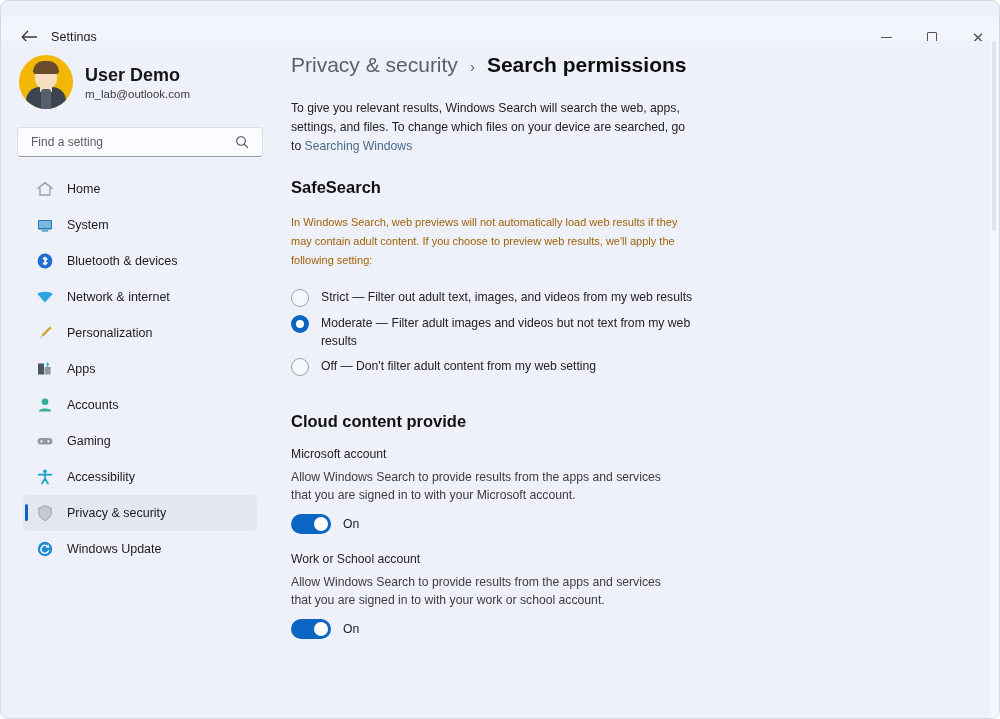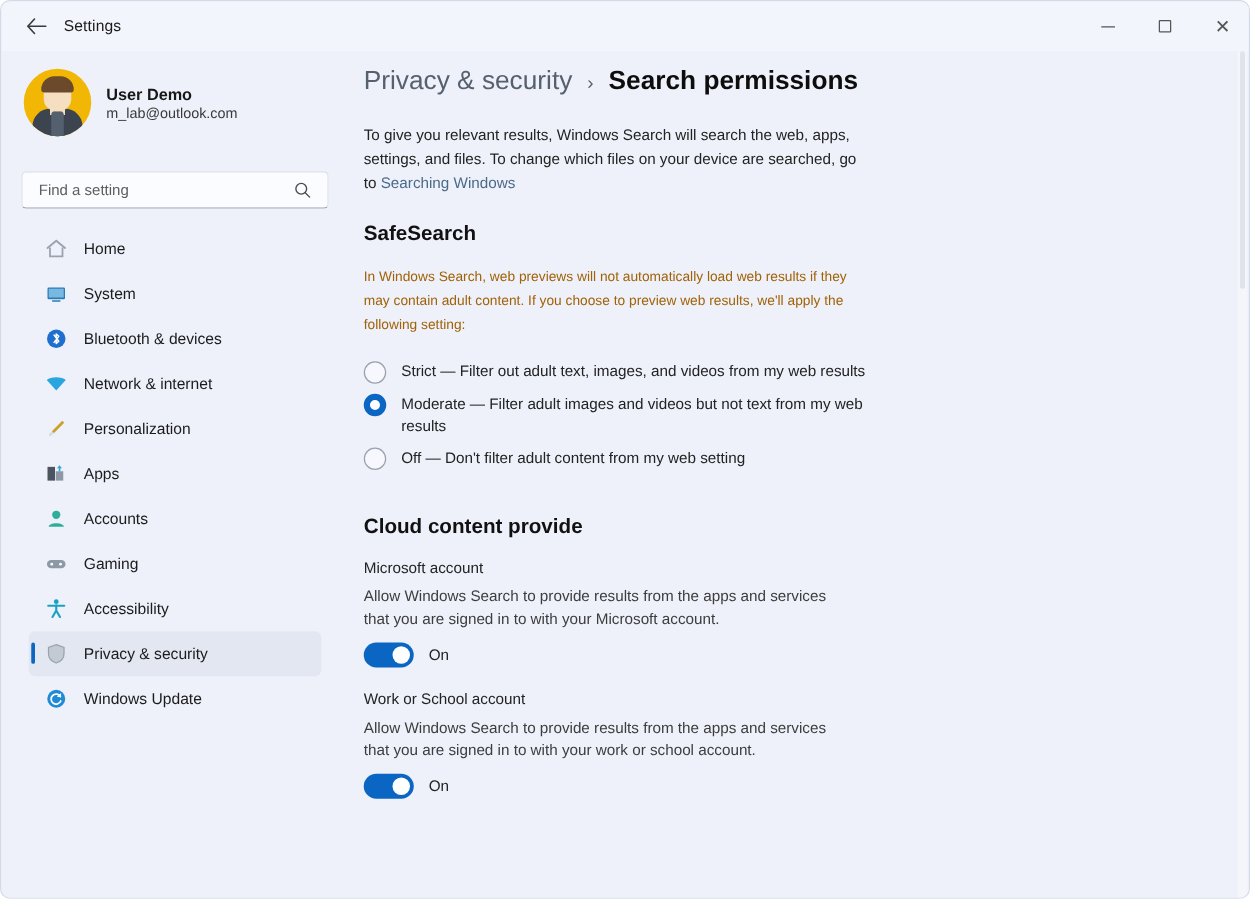--- a/index.html
+++ b/index.html
@@ -13,21 +13,21 @@
     position: relative;
     width: 1000px; height: 719px;
     background: #eef1fa;
     border: 1px solid #d4d9e6;
     border-radius: 8px;
     overflow: hidden;
   }
 
   
   .titlebar {
-    position: absolute; top: 0; left: 0;
+    position: absolute; top: 16px; left: 0;
     width: 1000px; height: 40px;
     display: flex; align-items: center;
     background: #f3f5fc;
   }
   .back-btn {
     width: 36px; height: 30px; margin-left: 10px;
     display: flex; align-items: center; justify-content: center;
     border-radius: 4px;
   }
   .back-btn svg { display: block; }
@@ -86,25 +86,25 @@
   .av-neck {
     position: absolute; left: 21px; top: 29px;
     width: 12px; height: 8px; background: #f6dfc0;
   }
   .av-collar {
     position: absolute; left: 22px; top: 34px;
     width: 10px; height: 22px; background: #55606e;
     border-radius: 3px;
   }
   .profile-text { margin-left: 12px; }
-  .profile-name { font-size: 13px; font-weight: bold; color: #171717; }
+  .profile-name { font-size: 18px; font-weight: bold; color: #171717; }
   .profile-mail { font-size: 11.5px; color: #3a3a3a; margin-top: 2px; }
 
   .searchbox {
-    margin: 26px 16px 0 16px;
+    margin: 16px 16px 0 16px;
     height: 30px;
     background: #fbfcff;
     border: 1px solid #dcdfe9;
     border-bottom: 1px solid #9aa0ac;
     border-radius: 4px;
     display: flex; align-items: center;
     padding: 0 13px;
   }
   .searchbox input {
     flex: 1; border: none; outline: none; background: transparent;

